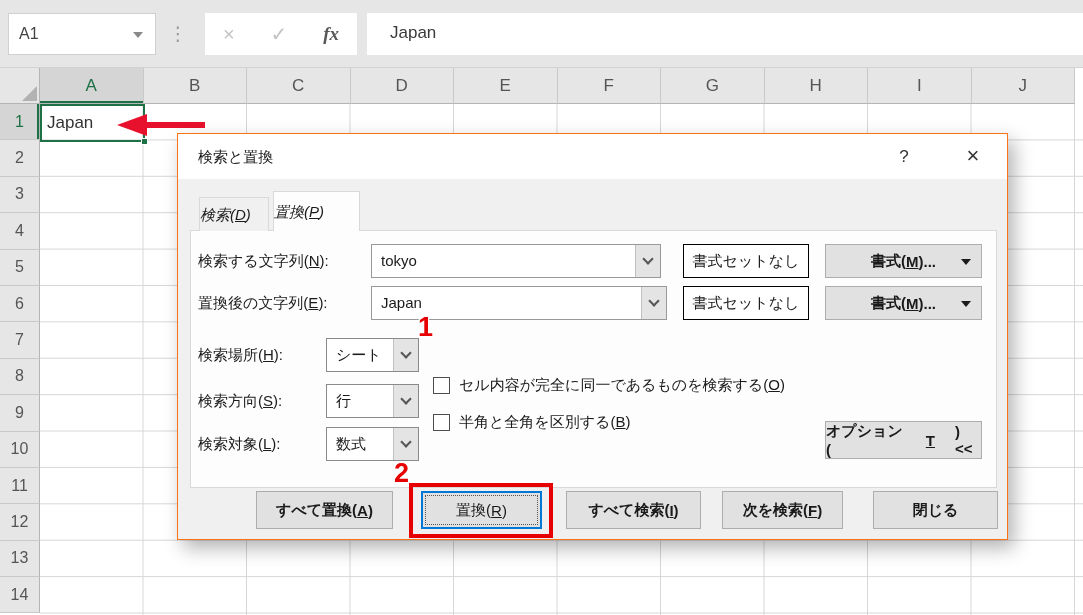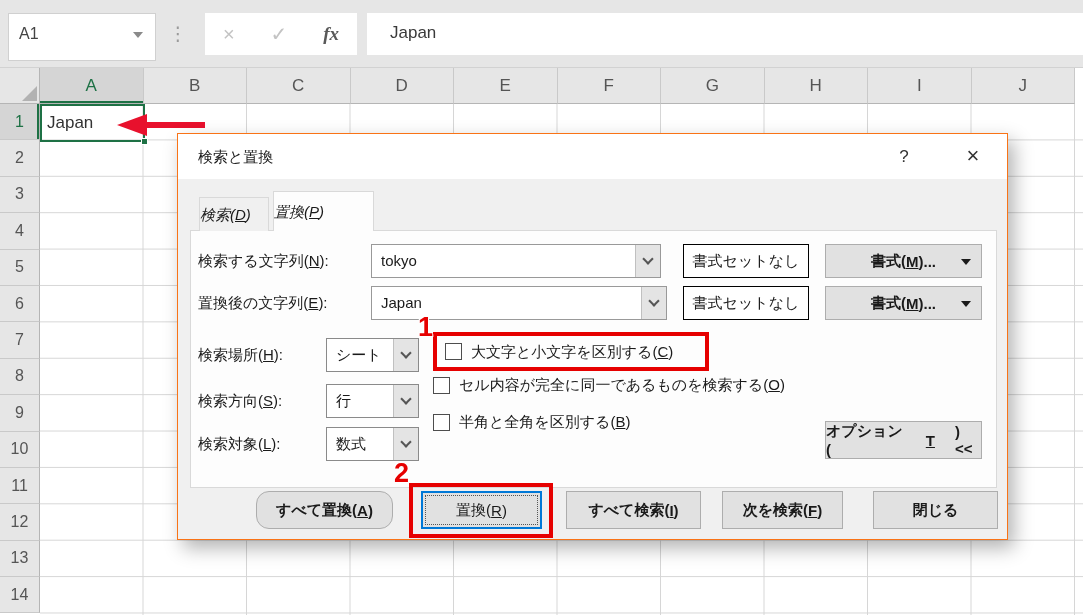--- a/index.html
+++ b/index.html
@@ -3,21 +3,21 @@
 <meta charset="utf-8">
 <style>
   * { margin:0; padding:0; box-sizing:border-box; }
   html,body { width:1083px; height:615px; overflow:hidden; }
   body { font-family:"Liberation Sans","DejaVu Sans",sans-serif; background:#fff; }
   .screen { position:relative; width:1083px; height:615px; background:#fff; }
 
   
   .topbar { position:absolute; left:0; top:0; width:1083px; height:68px;
             background:#e6e6e6; border-bottom:1px solid #d2d2d2; }
-  .namebox { position:absolute; left:8px; top:13px; width:148px; height:48px;
+  .namebox { position:absolute; left:8px; top:13px; width:148px; height:42px;
              background:#fff; border:1px solid #d0d0d0; font-size:16px; color:#444;
              line-height:40px; padding-left:10px; }
   .namebox-caret { position:absolute; right:12px; top:18px; width:0; height:0;
              border-left:5px solid transparent; border-right:5px solid transparent;
              border-top:6px solid #8a8a8a; }
   .dots-sep { position:absolute; left:168px; top:14px; width:20px; height:40px;
               color:#9a9a9a; font-size:19px; line-height:40px; text-align:center; }
   .fxpanel { position:absolute; left:205px; top:13px; width:152px; height:42px;
              background:#fff; display:flex; align-items:center; justify-content:space-around; }
   .ico-cancel,.ico-enter { font-size:20px; color:#c3c3c3; }
@@ -66,21 +66,21 @@
   .dlg-help { position:absolute; right:88px; top:0; width:30px; height:45px; line-height:45px;
               text-align:center; font-size:17px; color:#333; }
   .dlg-close { position:absolute; right:14px; top:0; width:40px; height:45px; line-height:43px;
               text-align:center; font-size:22px; color:#333; }
 
   .tabpage { position:absolute; left:12px; top:96px; width:807px; height:258px;
              background:#fdfdfd; border:1px solid #d9d9d9; }
   .tab { position:absolute; text-align:left;font-style:italic; }
   .tab-find { left:21px; top:63px; width:70px; height:34px; line-height:34px;
               background:#f0f0f0; border:1px solid #d9d9d9; border-bottom:none; }
-  .tab-replace { left:95px; top:57px; width:101px; height:40px; line-height:40px;
+  .tab-replace { left:95px; top:57px; width:87px; height:40px; line-height:40px;
               background:#fdfdfd; border:1px solid #d9d9d9; border-bottom:none; z-index:3; }
 
   .dlg-label { position:absolute; height:34px; line-height:34px; left:20px; }
   .u { text-decoration:underline; }
 
   .combo { position:absolute; height:34px; background:#fff; border:1px solid #999; }
   .combo-val { position:absolute; left:9px; top:0; line-height:32px; font-size:15px; color:#1a1a1a; }
   .combo-btn { position:absolute; right:0; top:0; bottom:0; width:25px; background:#e4e4e4;
                border-left:1px solid #c0c0c0; display:flex; align-items:center; justify-content:center; }
   .chev { width:8px; height:8px; border-right:2px solid #555; border-bottom:2px solid #555;
@@ -231,26 +231,20 @@
     </div>
     <div class="combo" style="left:148px;top:204px;width:93px;border-color:#8a8a8a;">
       <span class="combo-val">シート</span>
       <span class="combo-btn">
           <span class="chev"></span>
         </span>
     </div>
 
     <div class="ann" style="left:240px;top:180px;">1</div>
 
-    <div class="redbox redbox1">
-      <span class="cbx"></span>
-      <span class="cbx-label">
-        <span>大文字と小文字を区別する(</span><span class="u">C</span><span>)</span>
-      </span>
-    </div>
 
     <div class="dlg-label" style="top:250px;">
       <span>検索方向(</span><span class="u">S</span><span>):</span>
     </div>
     <div class="combo" style="left:148px;top:250px;width:93px;border-color:#8a8a8a;">
       <span class="combo-val">行</span>
       <span class="combo-btn">
           <span class="chev"></span>
         </span>
     </div>
@@ -278,21 +272,21 @@
         <span>半角と全角を区別する(</span><span class="u">B</span><span>)</span>
       </span>
     </div>
 
     <div class="btn" style="left:647px;top:287px;width:157px;height:38px;gap:20px;">
       <span>オプション(</span>
         <span class="u">T</span>
         <span>) &lt;&lt;</span>
     </div>
 
-    <div class="btn btn-bottom" style="left:78px;width:137px;border-radius:13px;">
+    <div class="btn btn-bottom" style="left:78px;width:137px;">
       <span>すべて置換(</span>
         <span class="u">A</span>
         <span>)</span>
     </div>
 
     <div class="ann" style="left:216px;top:326px;">2</div>
     <div class="redbox redbox2"></div>
     <div class="btn-replace">
       <span>置換(</span>
         <span class="u">R</span>

